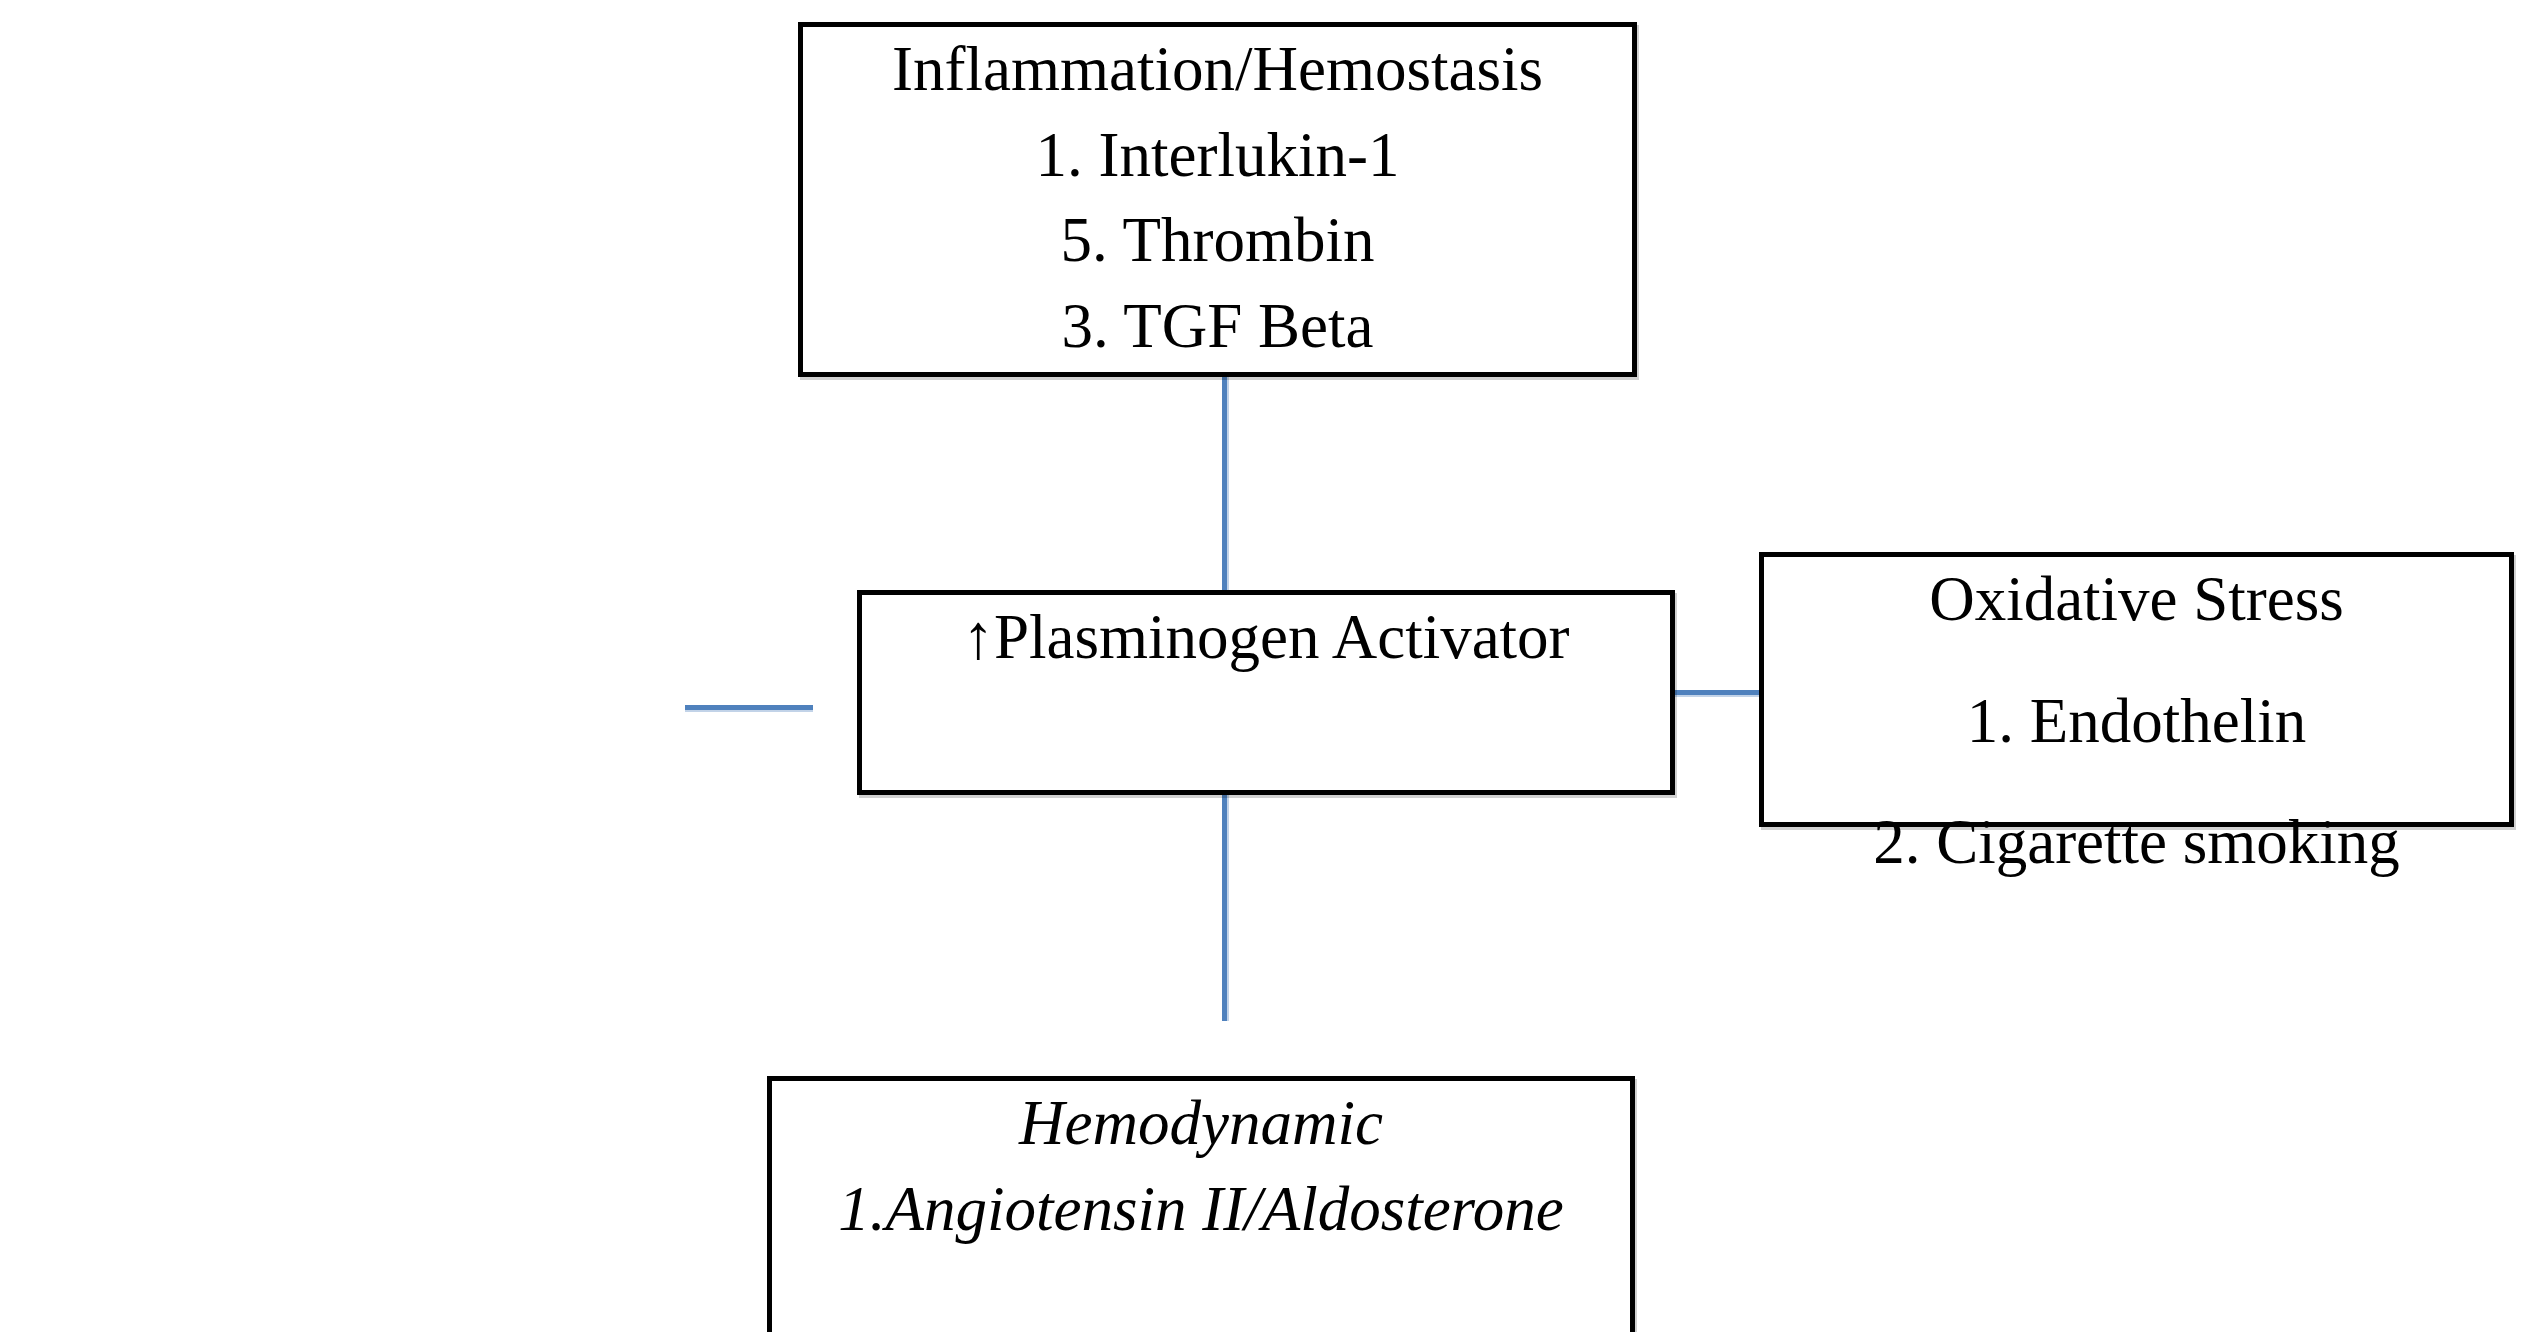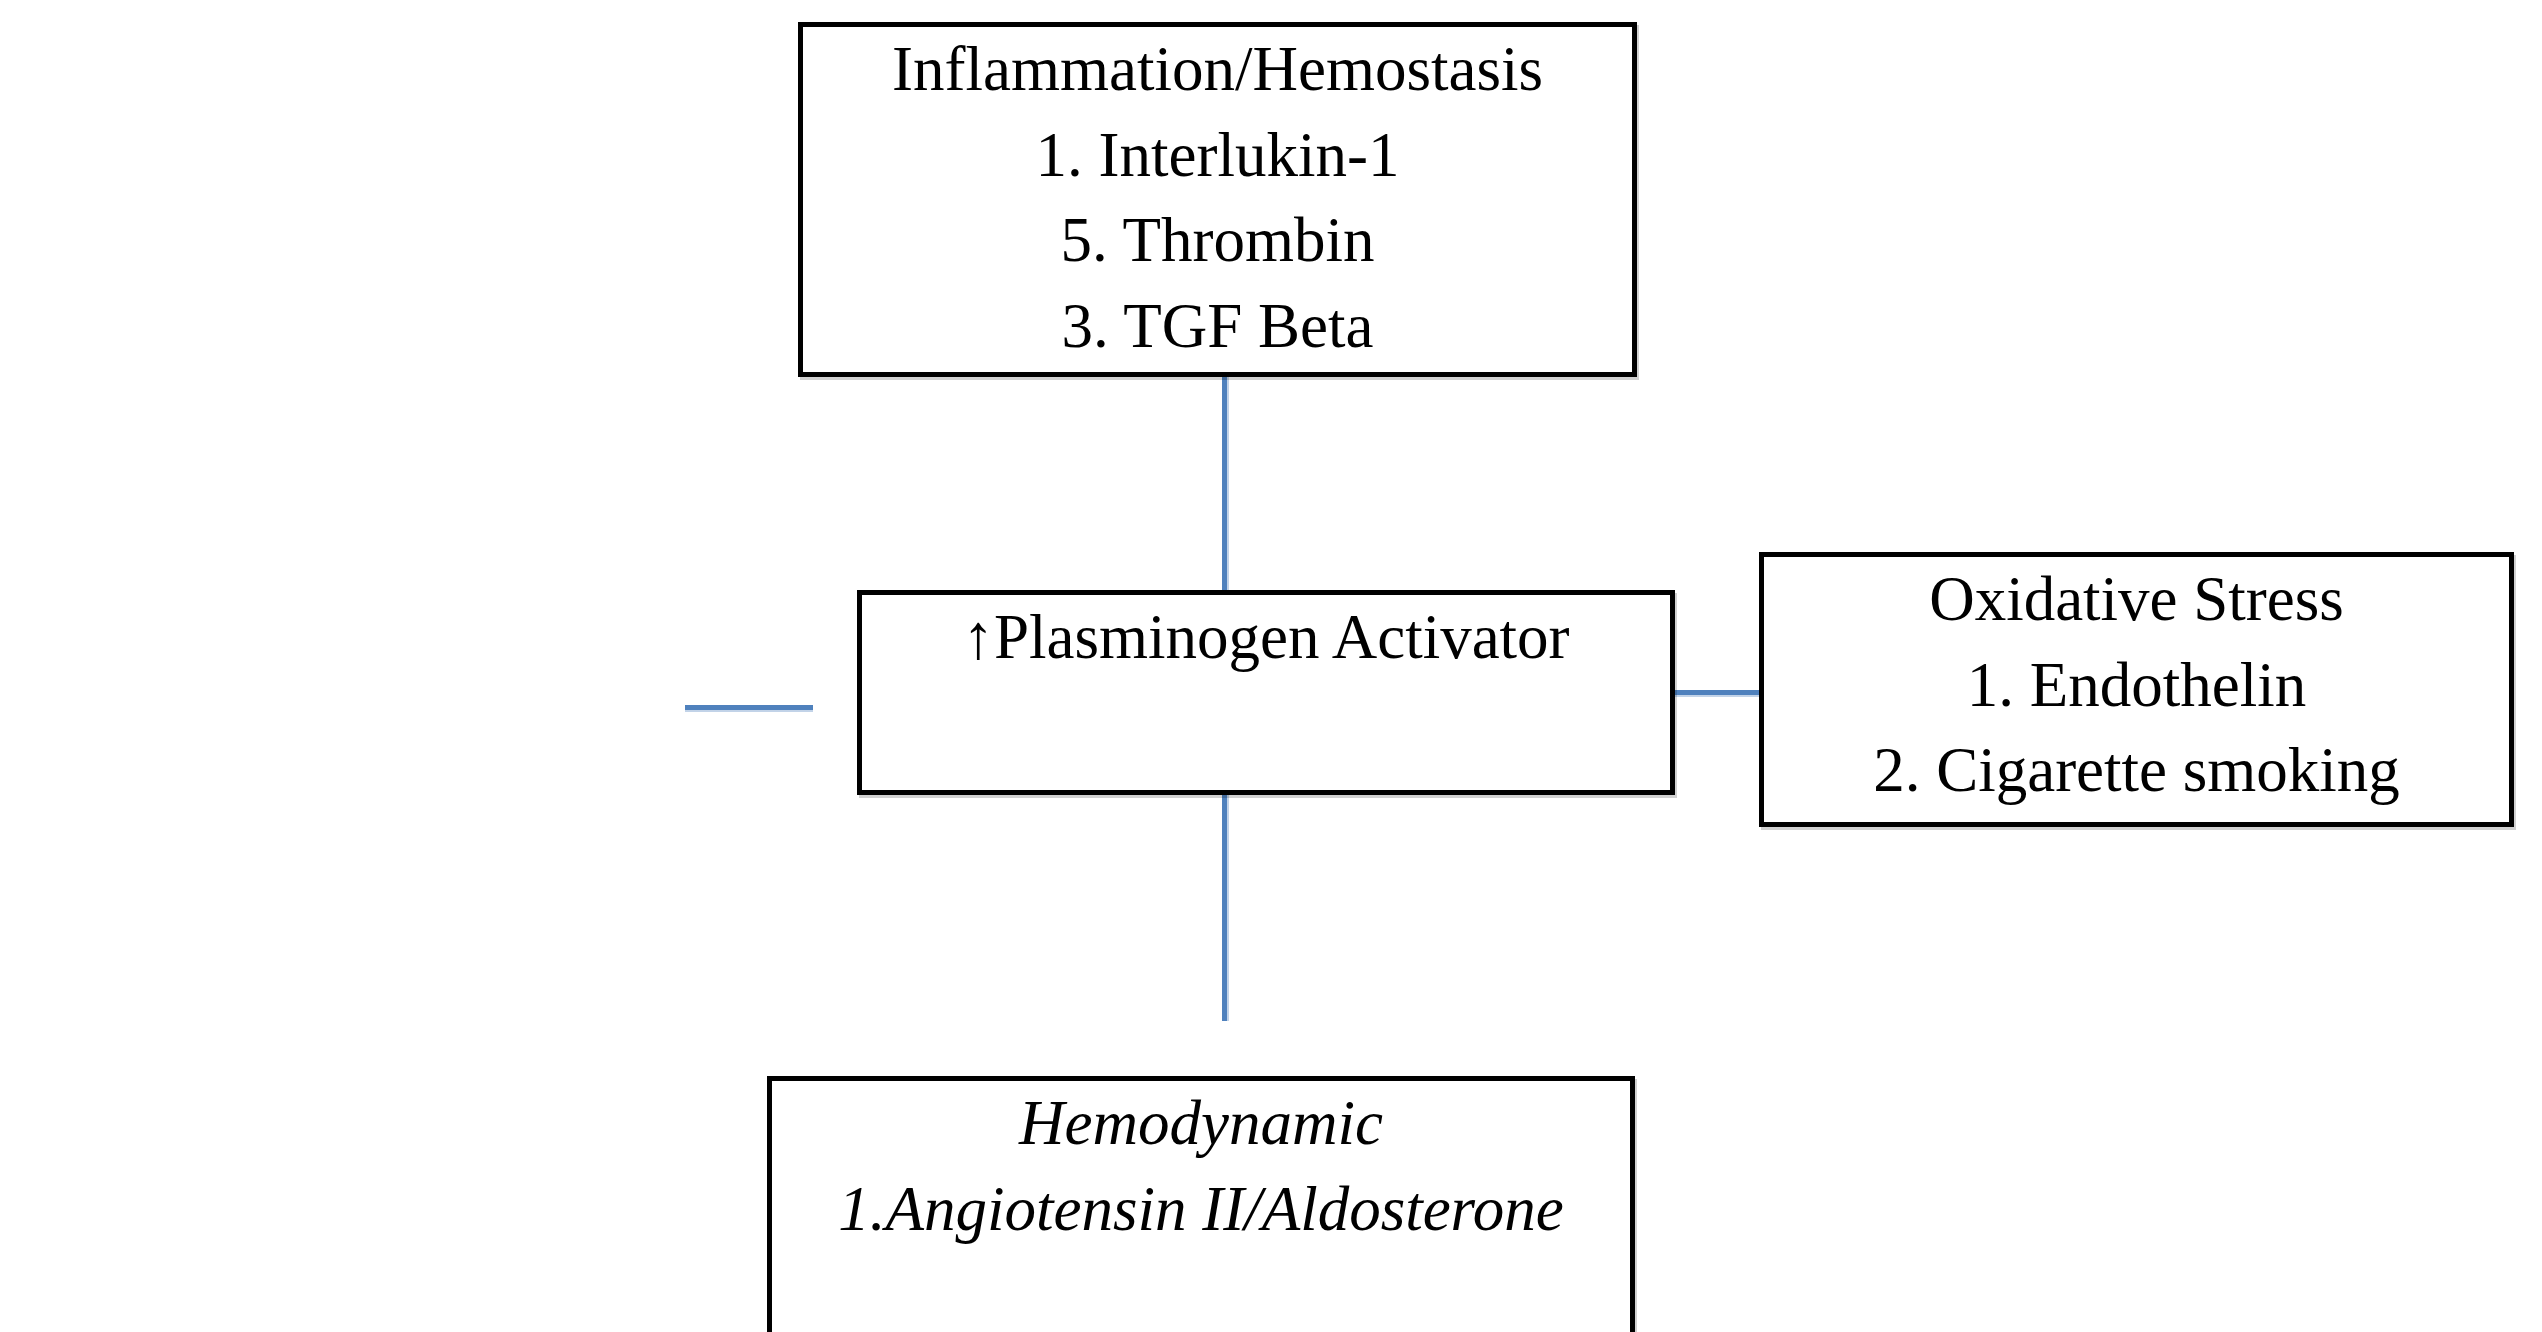--- a/index.html
+++ b/index.html
@@ -42,21 +42,21 @@
     box-shadow: 2px 0 0 rgba(79,129,189,0.35);
   }
   .connector.h {
     height: 5px;
     box-shadow: 0 2px 0 rgba(79,129,189,0.35);
   }
   
   #box-top     { left: 798px;  top: 22px;   width: 839px; height: 355px; }
   #box-center  { left: 813px;  top: 590px;  width: 818px; height: 205px; margin-left: 44px; }
   #box-left    { left: 31px;   top: 563px;  width: 654px; height: 280px; }
-  #box-right   { left: 1759px; top: 552px;  width: 755px; height: 275px; }
+  #box-right   { left: 1759px; top: 552px;  width: 755px; height: 275px; gap: 36px; }
   #box-bottom  { left: 767px;  top: 1076px; width: 868px; height: 281px; font-style: italic; }
 
   #conn-top    { left: 1222px; top: 377px;  height: 213px; }
   #conn-bottom { left: 1222px; top: 795px;  height: 226px; }
   #conn-left   { left: 685px;  top: 705px;  width: 128px;  }
   #conn-right  { left: 1631px; top: 690px;  width: 128px;  }
 </style>
 </head>
 <body>
 

